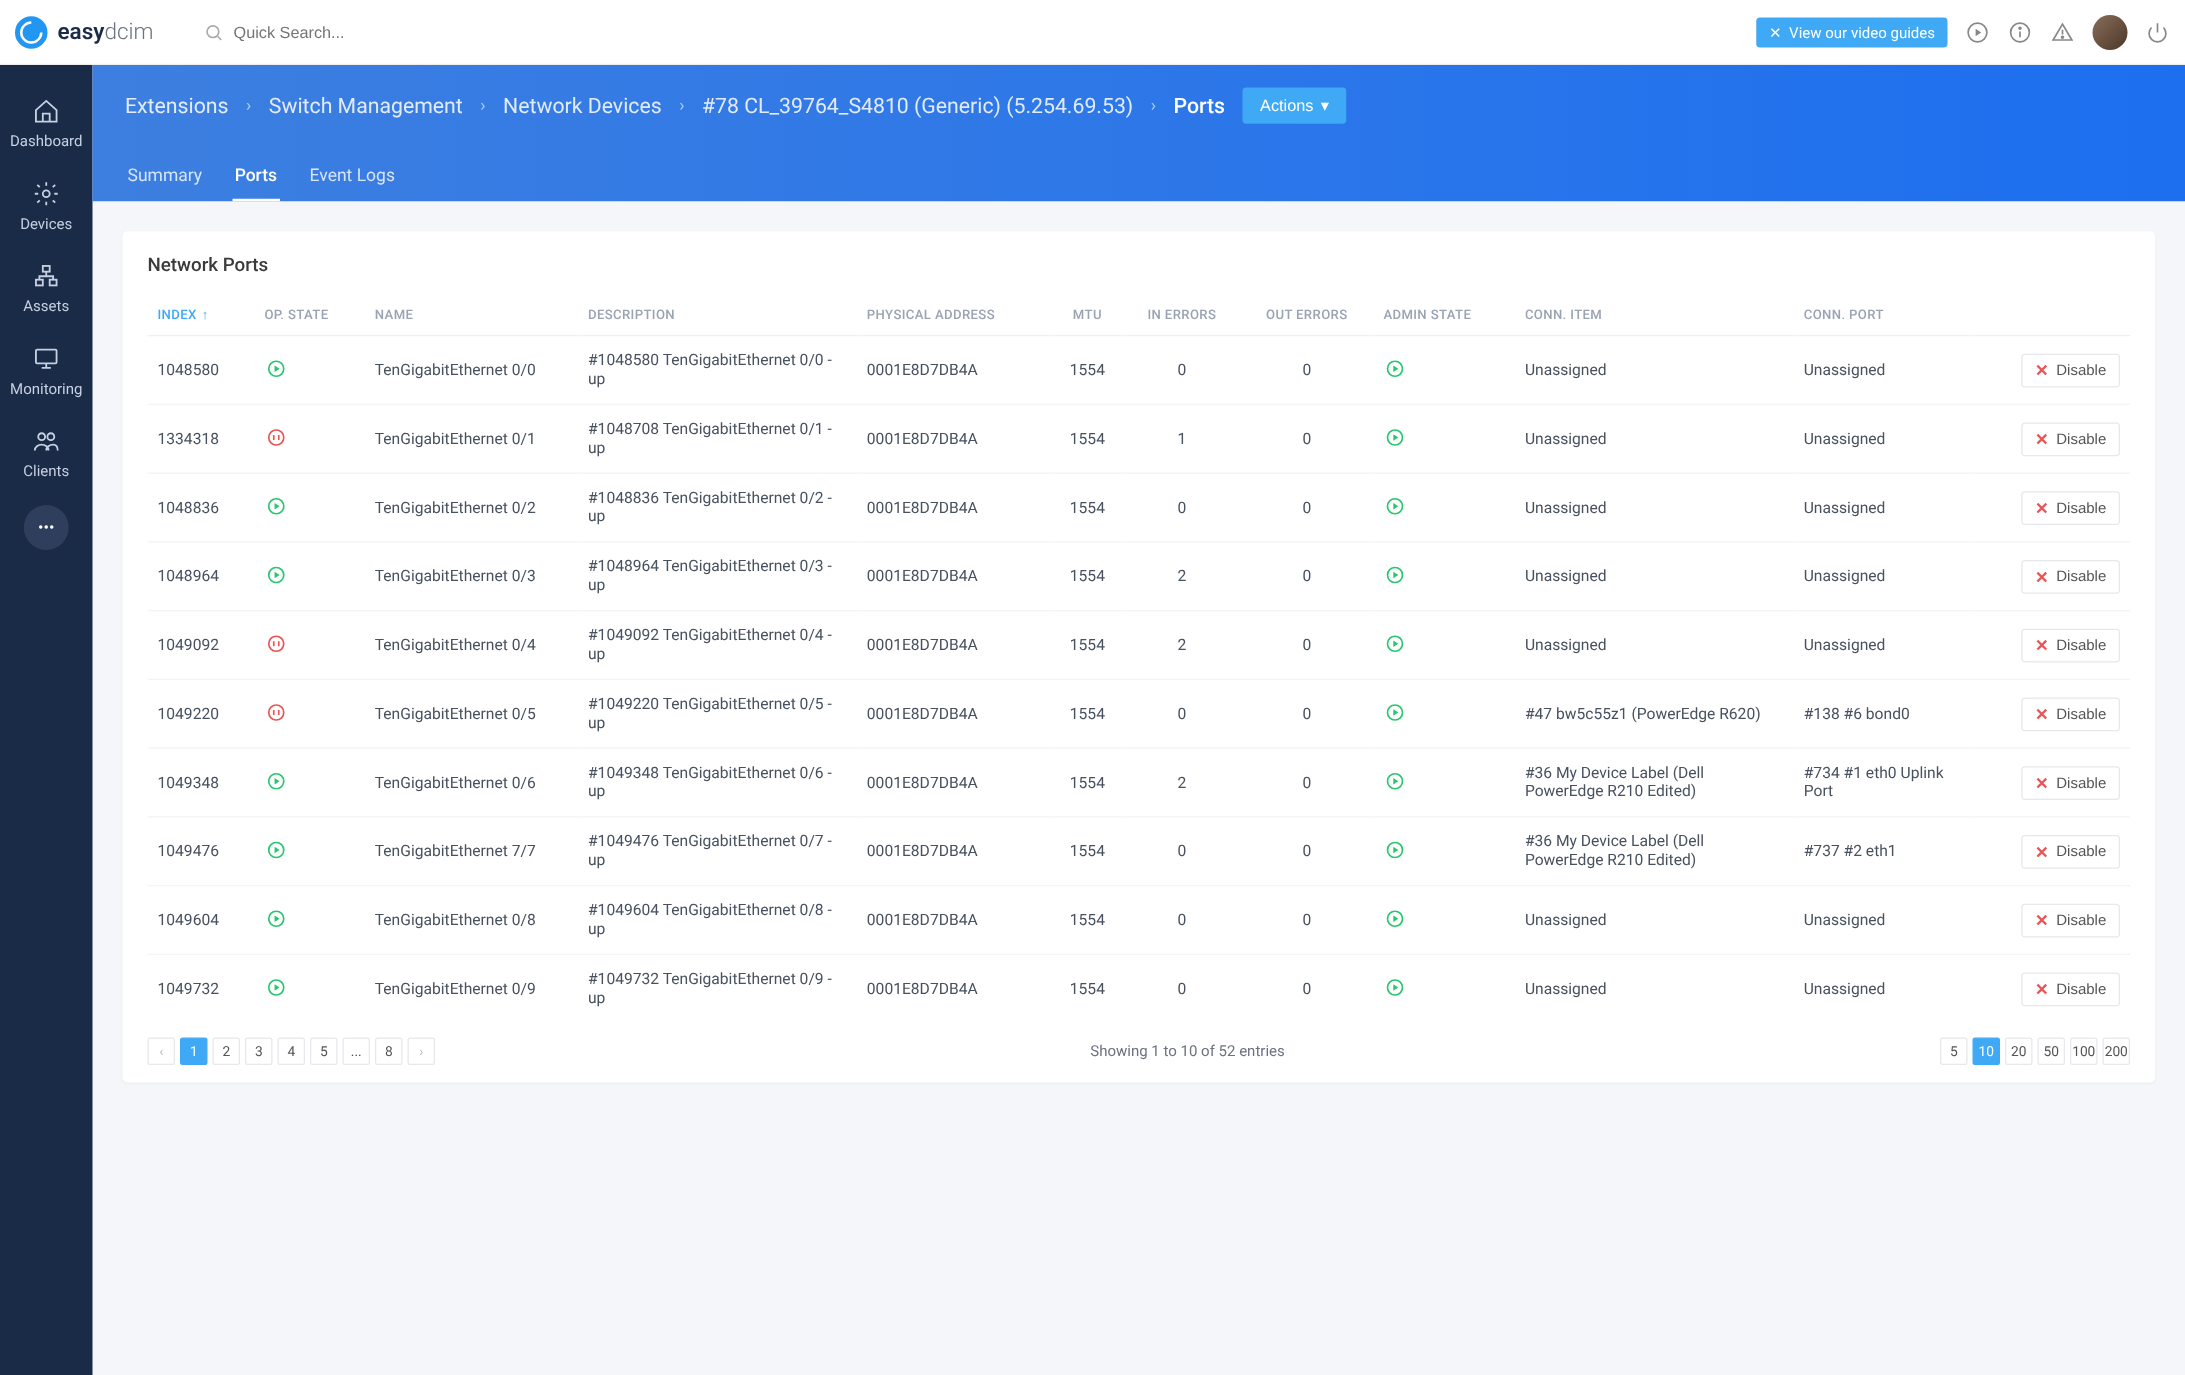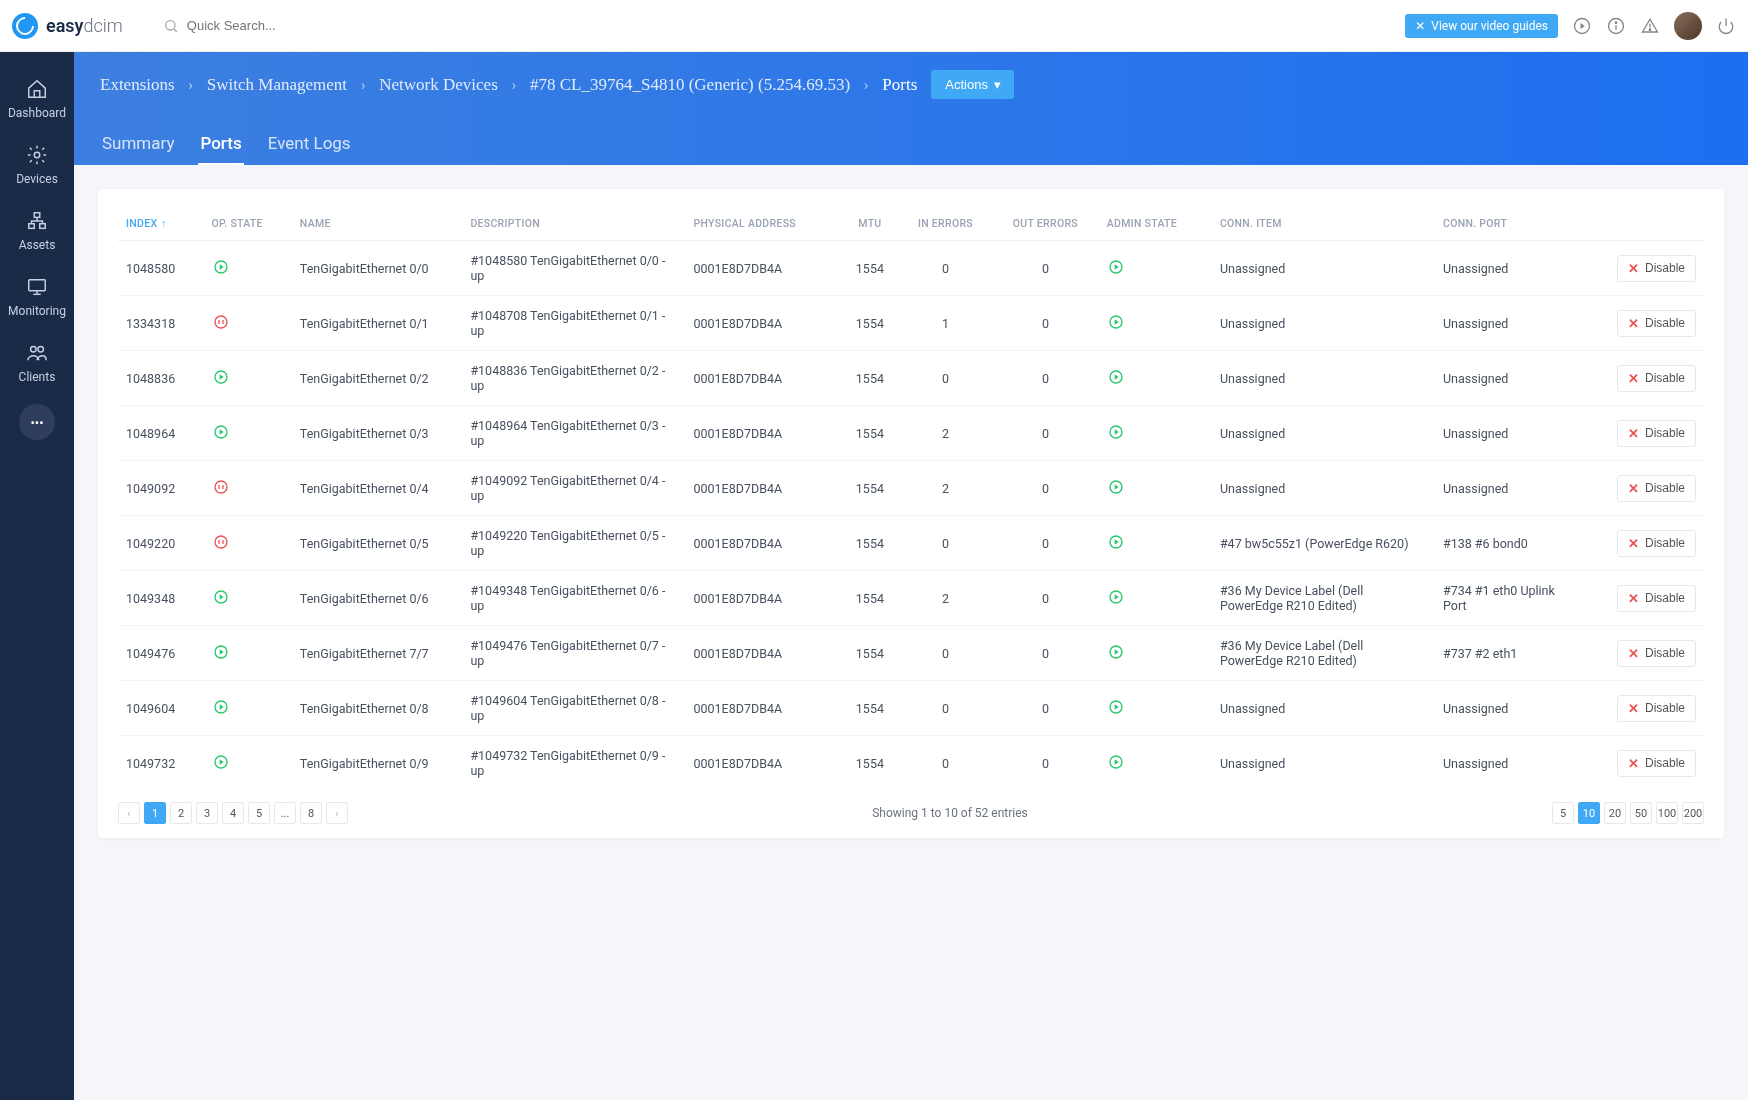--- a/index.html
+++ b/index.html
@@ -24,25 +24,25 @@
 .sidebar { width: 74px; background: #1a2b48; display: flex; flex-direction: column; align-items: center; padding-top: 14px; }
 .side-item { width: 100%; text-align: center; padding: 12px 0; color: #c7d0e0; font-size: 12px; cursor: pointer; }
 .side-item .ic { display: block; margin: 0 auto 6px; width: 22px; height: 22px; }
 .side-more { width: 36px; height: 36px; border-radius: 50%; background: #2e3e5c; color: #fff; display: flex; align-items: center; justify-content: center; margin-top: 8px; cursor: pointer; }
 
 
 .content { flex: 1; display: flex; flex-direction: column; }
 .blue-header { background: linear-gradient(90deg, #3d7fe0, #1d6ff0); color: #fff; padding: 18px 26px 0; }
 .breadcrumb { display: flex; align-items: center; gap: 14px; font-size: 17px; flex-wrap: wrap; }
 .breadcrumb .sep { opacity: 0.6; font-size: 14px; }
-.breadcrumb .crumb { opacity: 0.85; cursor: pointer; font-family: Liberation Serif, serif; }
+.breadcrumb .crumb { opacity: 0.85; cursor: pointer; }
 .breadcrumb .crumb:last-of-type { opacity: 1; font-weight: 500; }
 .actions-btn { background: #3fa9f5; color: #fff; border: none; padding: 7px 14px; border-radius: 3px; font-size: 13px; cursor: pointer; display: inline-flex; align-items: center; gap: 6px; }
 .tabs { display: flex; gap: 22px; margin-top: 24px; }
-.tab { padding: 10px 2px; font-size: 17px; color: rgba(255,255,255,0.8); cursor: pointer; border-bottom: 2px solid transparent; }
+.tab { padding: 10px 2px; font-size: 14px; color: rgba(255,255,255,0.8); cursor: pointer; border-bottom: 2px solid transparent; }
 .tab.active { color: #fff; border-bottom-color: #fff; font-weight: 500; }
 
 .panel { background: #fff; margin: 24px; border-radius: 4px; padding: 18px 20px 14px; box-shadow: 0 1px 3px rgba(0,0,0,0.04); }
 .panel h2 { font-size: 15px; font-weight: 500; color: #3a3a3a; margin-bottom: 14px; }
 
 table { width: 100%; border-collapse: collapse; }
 th { text-align: left; font-size: 10.5px; font-weight: 500; color: #9aa3b2; letter-spacing: 0.3px; padding: 10px 8px; border-bottom: 1px solid #eef0f4; text-transform: uppercase; }
 th.sorted { color: #3fa9f5; }
 th .sort-arrow { color: #3fa9f5; margin-left: 4px; }
 td { font-size: 12.5px; color: #48515f; padding: 12px 8px; border-bottom: 1px solid #f2f4f7; vertical-align: middle; }
@@ -193,20 +193,21 @@
         </button>
       </div>
       <div class="tabs" id="tabs-container">
           <div class="tab">Summary</div>
           <div class="tab active">Ports</div>
           <div class="tab">Event Logs</div>
         </div>
     </div>
 
     <div class="panel">
+      <h2>Network Ports</h2>
       <table>
         <thead>
             <tr id="thead-row">
               <th class="sorted">INDEX<span class="sort-arrow">↑</span></th>
               <th>OP. STATE</th>
               <th>NAME</th>
               <th>DESCRIPTION</th>
               <th>PHYSICAL ADDRESS</th>
               <th style="text-align: center;">MTU</th>
               <th style="text-align: center;">IN ERRORS</th>

